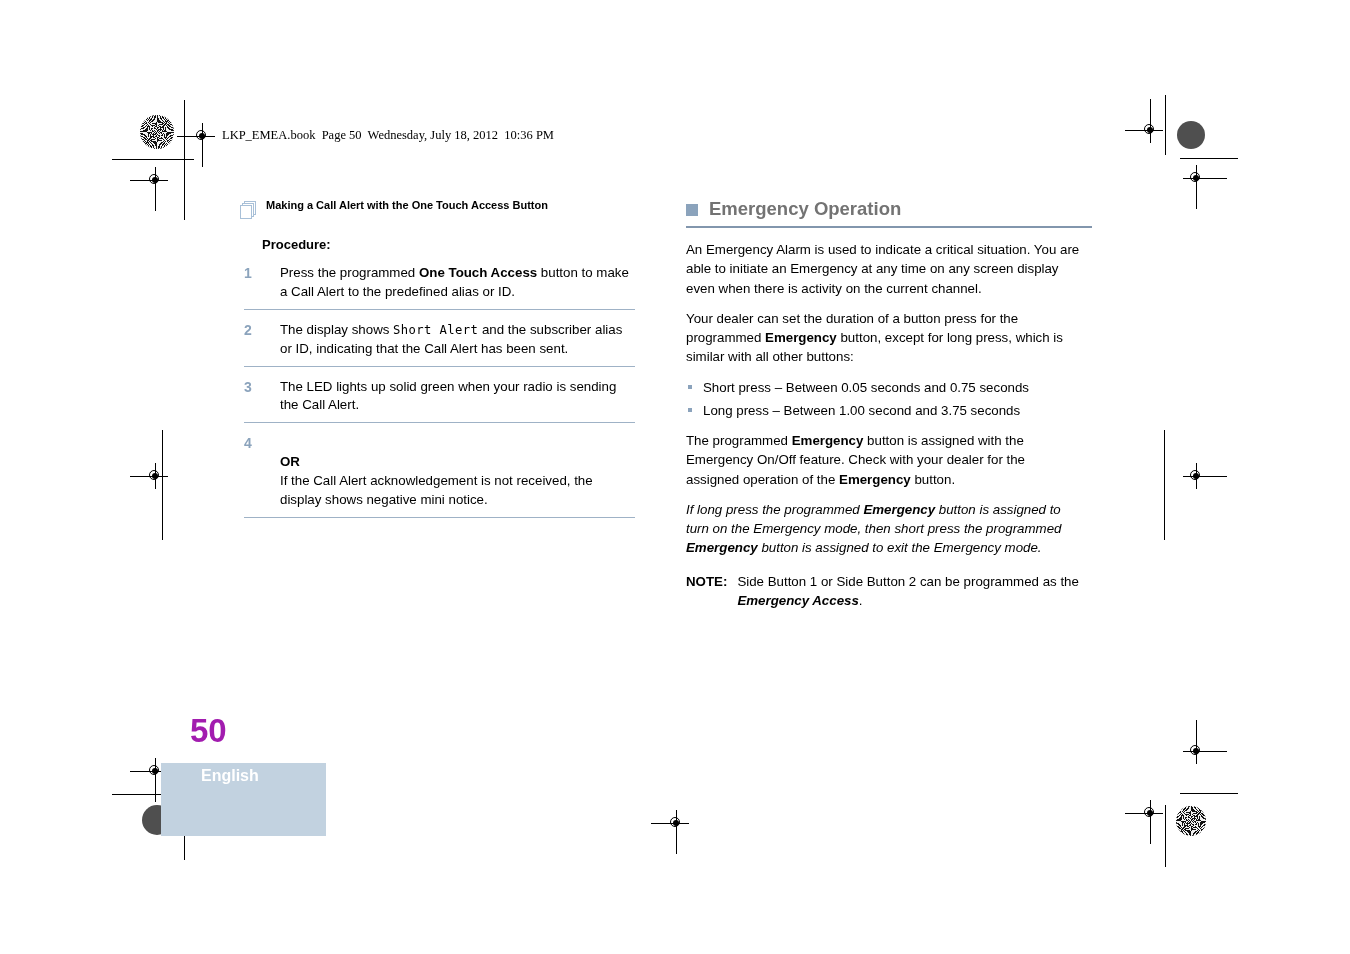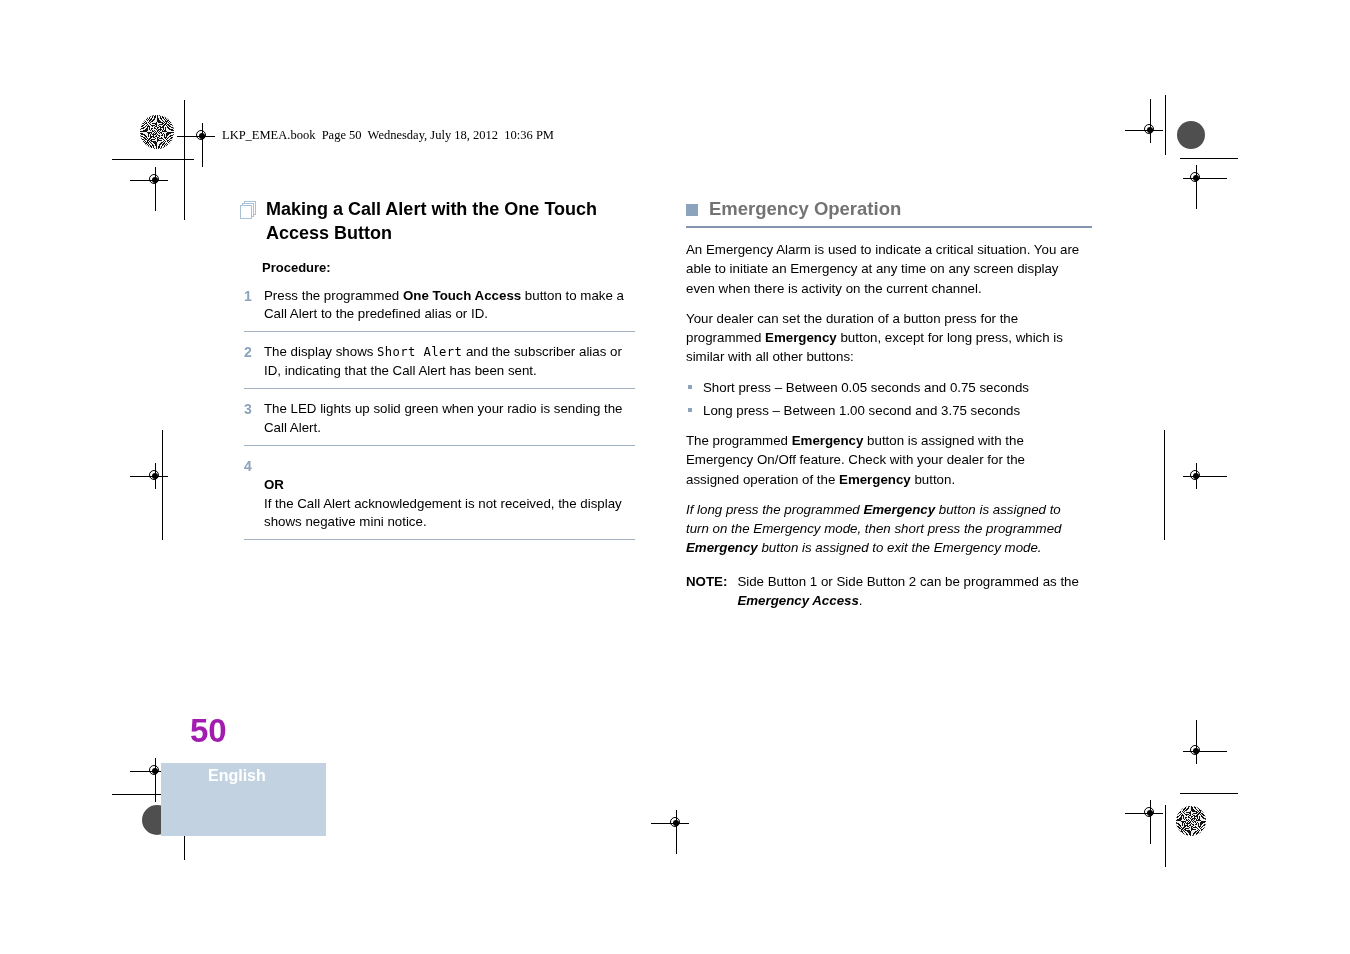--- a/index.html
+++ b/index.html
@@ -87,21 +87,21 @@
   .lang-box {
     position: absolute;
     left: 161px;
     top: 763px;
     width: 165px;
     height: 73px;
     background: #c2d2e0;
   }
   .lang-label {
     position: absolute;
-    left: 208px;
+    left: 201px;
     top: 767px;
     font-size: 16px;
     font-weight: bold;
     color: #ffffff;
   }
 
   
   .col {
     position: absolute;
     top: 198px;
@@ -115,21 +115,21 @@
     display: flex;
     align-items: flex-start;
     gap: 9px;
     margin: 0 0 14px 0;
   }
   .pages-icon {
     flex: 0 0 auto;
     margin-top: 3px;
   }
   .sub-heading-text {
-    font-size: 18px;
+    font-size: 11px;
     font-weight: bold;
     line-height: 1.32;
     color: #000;
   }
 
   .procedure-label {
     font-size: 13px;
     font-weight: bold;
     margin: 0 0 12px 22px;
   }
@@ -147,20 +147,21 @@
     flex: 0 0 20px;
     font-size: 14px;
     font-weight: bold;
     color: #8ba3bc;
     line-height: 1.42;
   }
   .step-body {
     font-size: 13.3px;
     line-height: 1.42;
     color: #000;
+    margin-left: 16px;
   }
   .step-body b { font-weight: bold; }
   .lcd {
     font-family: "DejaVu Sans Mono", "Liberation Mono", monospace;
     font-size: 12.2px;
     letter-spacing: 0.4px;
   }
 
   
   .main-heading {

